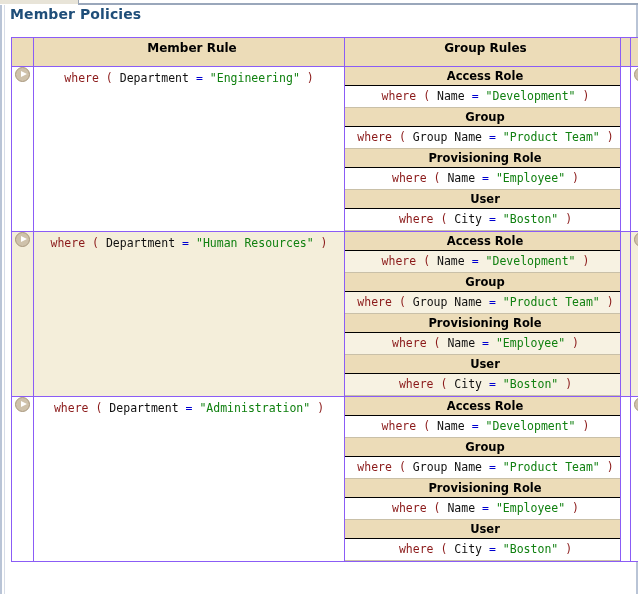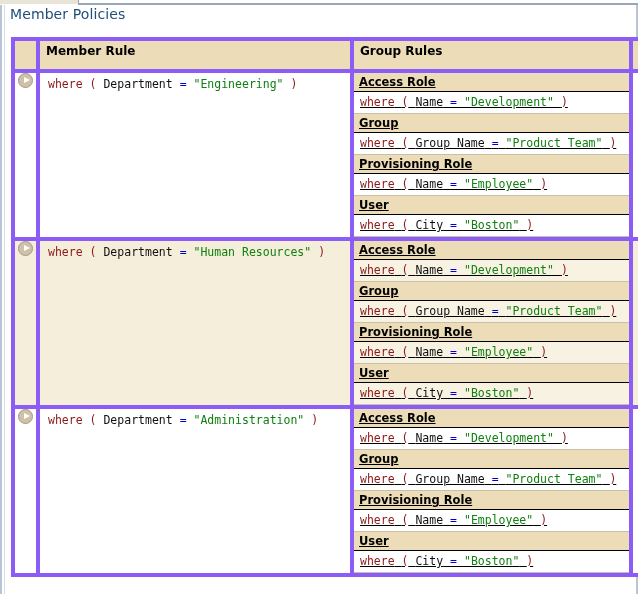--- a/index.html
+++ b/index.html
@@ -61,21 +61,21 @@
     background: #b9c4d6;
   }
 
   
   #page-title {
     position: absolute;
     left: 10px;
     top: 6px;
     font-family: "DejaVu Sans", "Liberation Sans", sans-serif;
     font-size: 14px;
-    font-weight: normal;
+    font-weight: bold;
     color: #1f4e79;
     letter-spacing: 0.1px;
     white-space: nowrap;
   }
 
   
   #grid-wrap {
     position: absolute;
     left: 11px;
     top: 37px;
@@ -83,23 +83,24 @@
     height: 557px;
   }
   table.grid {
     border-collapse: collapse;
     table-layout: fixed;
     width: 616px;
     background: #ffffff;
   }
   table.grid > thead > tr > th,
   table.grid > tbody > tr > td {
-    border: 4px solid #8b5cf6;
+    border: 1px solid #8b5cf6;
     padding: 0;
     vertical-align: top;
+    text-align: center;
   }
 
   
   thead th {
     background: #ecdcb8;
     height: 22px;
     font-size: 12px;
     font-weight: bold;
     color: #000000;
     text-align: left;
@@ -121,21 +122,20 @@
     text-align: center;
     vertical-align: middle;
   }
   td.member-cell {
     padding: 0 8px !important;
     vertical-align: middle;
   }
   td.scope-cell {
     padding: 0 !important;
     vertical-align: top;
-    text-decoration: underline;
   }
   td.gutter-cell { width: 9px; }
   td.handle2-cell {
     width: 21px;
     text-align: center;
     vertical-align: middle;
   }
 
   
   .expr {

